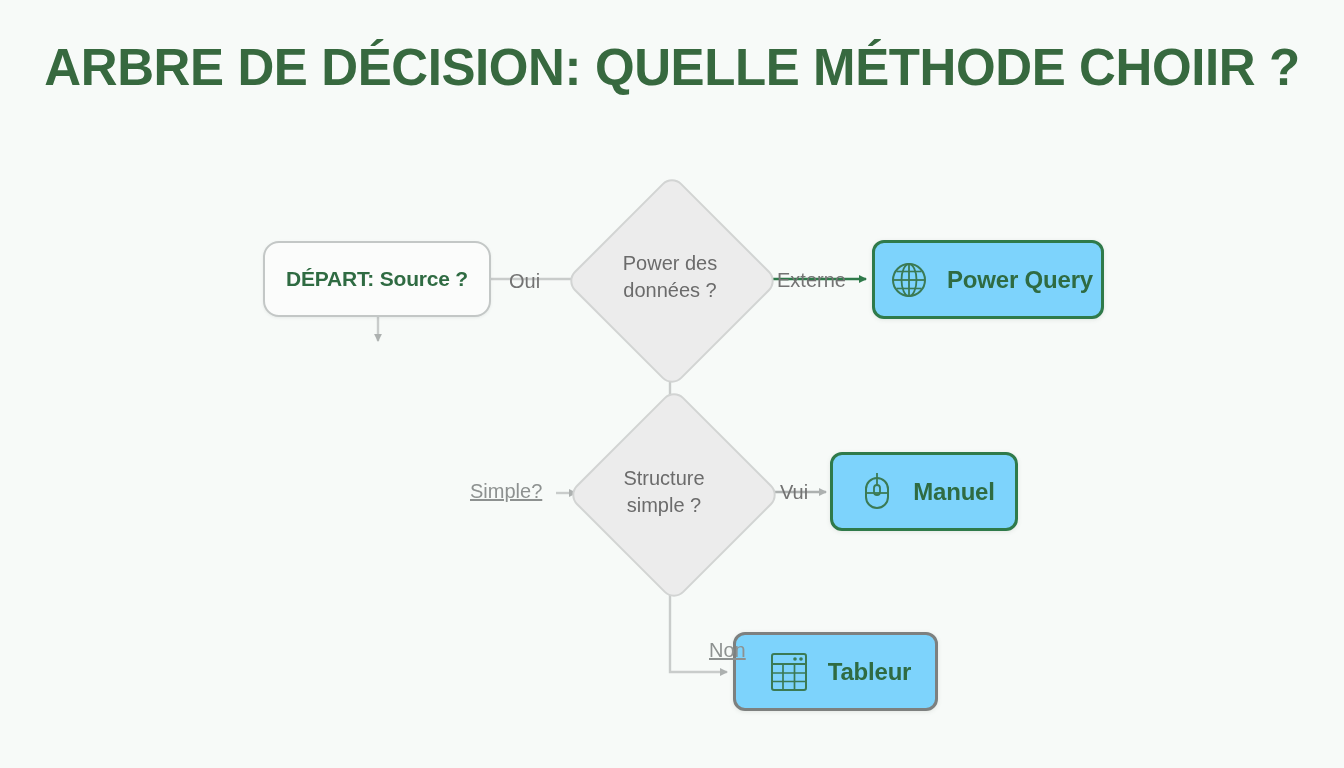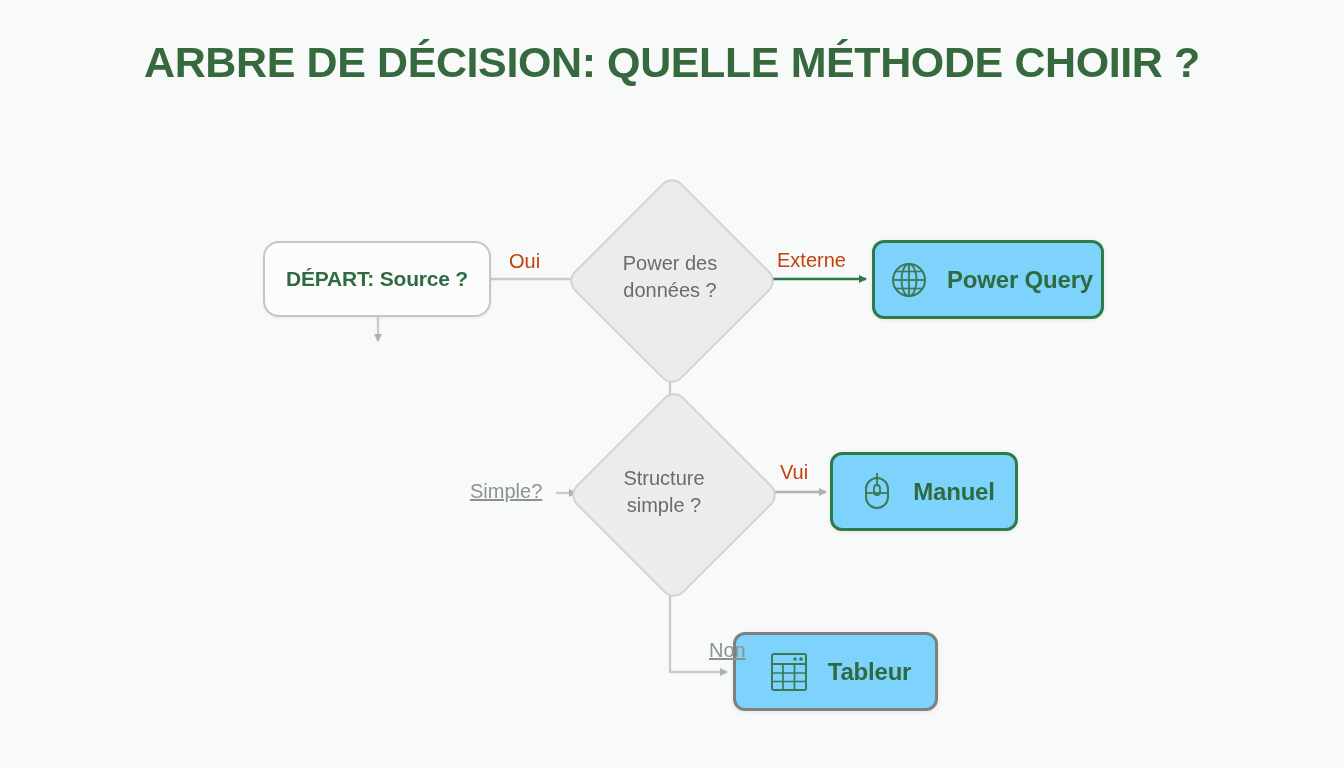--- a/index.html
+++ b/index.html
@@ -20,21 +20,21 @@
     width: 1344px;
     height: 768px;
   }
   
   #page-title {
     position: absolute;
     left: 0;
     top: 38px;
     width: 1344px;
     text-align: center;
-    font-size: 43px;
+    font-size: 51px;
     font-weight: bold;
     letter-spacing: -0.4px;
     color: #37693f;
     font-family: "Liberation Sans", sans-serif;
     white-space: nowrap;
   }
   
   #connector-layer {
     position: absolute;
     left: 0;
@@ -145,21 +145,21 @@
     align-items: center;
     justify-content: center;
     flex: 0 0 auto;
   }
   
   .edge-label {
     position: absolute;
     font-size: 20px;
     white-space: nowrap;
   }
-  .edge-label.green { color: #c2410c; }
+  .edge-label.green { color: #737373; margin-top: 20px; }
   .edge-label.gray  { color: #8d9190; text-decoration: underline; }
   #label-oui      { left: 509px; top: 250px; }
   #label-externe  { left: 777px; top: 249px; }
   #label-simple   { left: 470px; top: 480px; }
   #label-vui      { left: 780px; top: 461px; }
   #label-non      { left: 665px; top: 639px; margin-left: 44px; }
 </style>
 </head>
 <body>
 

